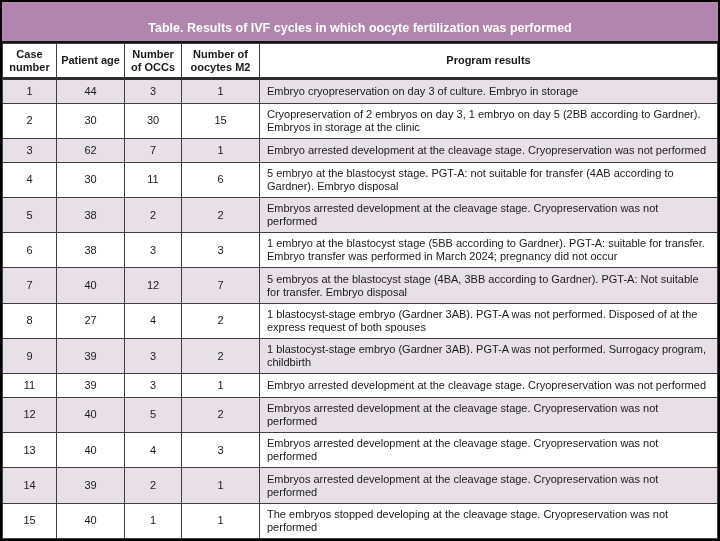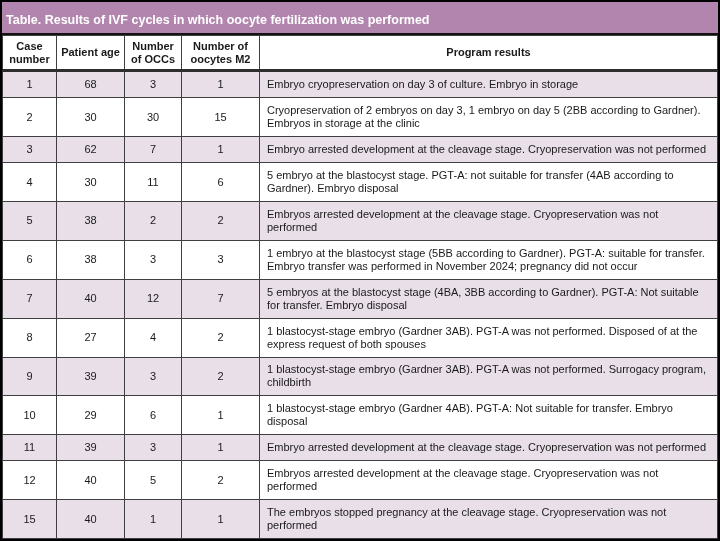--- a/index.html
+++ b/index.html
@@ -14,21 +14,22 @@
     flex-direction: column;
     background: #ffffff;
   }
 
   .title-bar {
     background: var(--title-bg, #b185ad);
     color: var(--title-text, #ffffff);
     font-weight: bold;
     font-size: 12.5px;
     line-height: 14px;
-    padding: 11px 4px 6px 4px;
+    text-align: center;
+    padding: 19px 4px 6px 4px;
     border-bottom: 2px solid #141414;
     flex: 0 0 auto;
   }
 
   table {
     border-collapse: collapse;
     width: 100%;
     flex: 1 1 auto;
     table-layout: fixed;
   }
@@ -80,21 +81,21 @@
         <th>Case number</th>
         <th>Patient age</th>
         <th>Number of OCCs</th>
         <th>Number of oocytes M2</th>
         <th>Program results</th>
       </tr>
     </thead>
     <tbody>
         <tr>
     <td class="c">1</td>
-    <td class="c">68</td>
+    <td class="c">44</td>
     <td class="c">3</td>
     <td class="c">1</td>
     <td class="r">Embryo cryopreservation on day 3 of culture. Embryo in storage</td>
   </tr>
         <tr>
     <td class="c">2</td>
     <td class="c">30</td>
     <td class="c">30</td>
     <td class="c">15</td>
     <td class="r">Cryopreservation of 2 embryos on day 3, 1 embryo on day 5 (2BB according to Gardner). Embryos in storage at the clinic</td>
@@ -118,21 +119,21 @@
     <td class="c">38</td>
     <td class="c">2</td>
     <td class="c">2</td>
     <td class="r">Embryos arrested development at the cleavage stage. Cryopreservation was not performed</td>
   </tr>
         <tr>
     <td class="c">6</td>
     <td class="c">38</td>
     <td class="c">3</td>
     <td class="c">3</td>
-    <td class="r">1 embryo at the blastocyst stage (5BB according to Gardner). PGT-A: suitable for transfer. Embryo transfer was performed in November 2024; pregnancy did not occur</td>
+    <td class="r">1 embryo at the blastocyst stage (5BB according to Gardner). PGT-A: suitable for transfer. Embryo transfer was performed in March 2024; pregnancy did not occur</td>
   </tr>
         <tr>
     <td class="c">7</td>
     <td class="c">40</td>
     <td class="c">12</td>
     <td class="c">7</td>
     <td class="r">5 embryos at the blastocyst stage (4BA, 3BB according to Gardner). PGT-A: Not suitable for transfer. Embryo disposal</td>
   </tr>
         <tr>
     <td class="c">8</td>
@@ -142,43 +143,50 @@
     <td class="r">1 blastocyst-stage embryo (Gardner 3AB). PGT-A was not performed. Disposed of at the express request of both spouses</td>
   </tr>
         <tr>
     <td class="c">9</td>
     <td class="c">39</td>
     <td class="c">3</td>
     <td class="c">2</td>
     <td class="r">1 blastocyst-stage embryo (Gardner 3AB). PGT-A was not performed. Surrogacy program, childbirth</td>
   </tr>
         <tr>
-    <td class="c">10</td>
-    <td class="c">29</td>
-    <td class="c">6</td>
-    <td class="c">1</td>
-    <td class="r">1 blastocyst-stage embryo (Gardner 4AB). PGT-A: Not suitable for transfer. Embryo disposal</td>
-  </tr>
-        <tr>
     <td class="c">11</td>
     <td class="c">39</td>
     <td class="c">3</td>
     <td class="c">1</td>
     <td class="r">Embryo arrested development at the cleavage stage. Cryopreservation was not performed</td>
   </tr>
         <tr>
     <td class="c">12</td>
     <td class="c">40</td>
     <td class="c">5</td>
     <td class="c">2</td>
     <td class="r">Embryos arrested development at the cleavage stage. Cryopreservation was not performed</td>
   </tr>
         <tr>
+    <td class="c">13</td>
+    <td class="c">40</td>
+    <td class="c">4</td>
+    <td class="c">3</td>
+    <td class="r">Embryos arrested development at the cleavage stage. Cryopreservation was not performed</td>
+  </tr>
+        <tr>
+    <td class="c">14</td>
+    <td class="c">39</td>
+    <td class="c">2</td>
+    <td class="c">1</td>
+    <td class="r">Embryos arrested development at the cleavage stage. Cryopreservation was not performed</td>
+  </tr>
+        <tr>
     <td class="c">15</td>
     <td class="c">40</td>
     <td class="c">1</td>
     <td class="c">1</td>
-    <td class="r">The embryos stopped pregnancy at the cleavage stage. Cryopreservation was not performed</td>
+    <td class="r">The embryos stopped developing at the cleavage stage. Cryopreservation was not performed</td>
   </tr>
       </tbody>
   </table>
 
 </div>
 
 </body></html>

